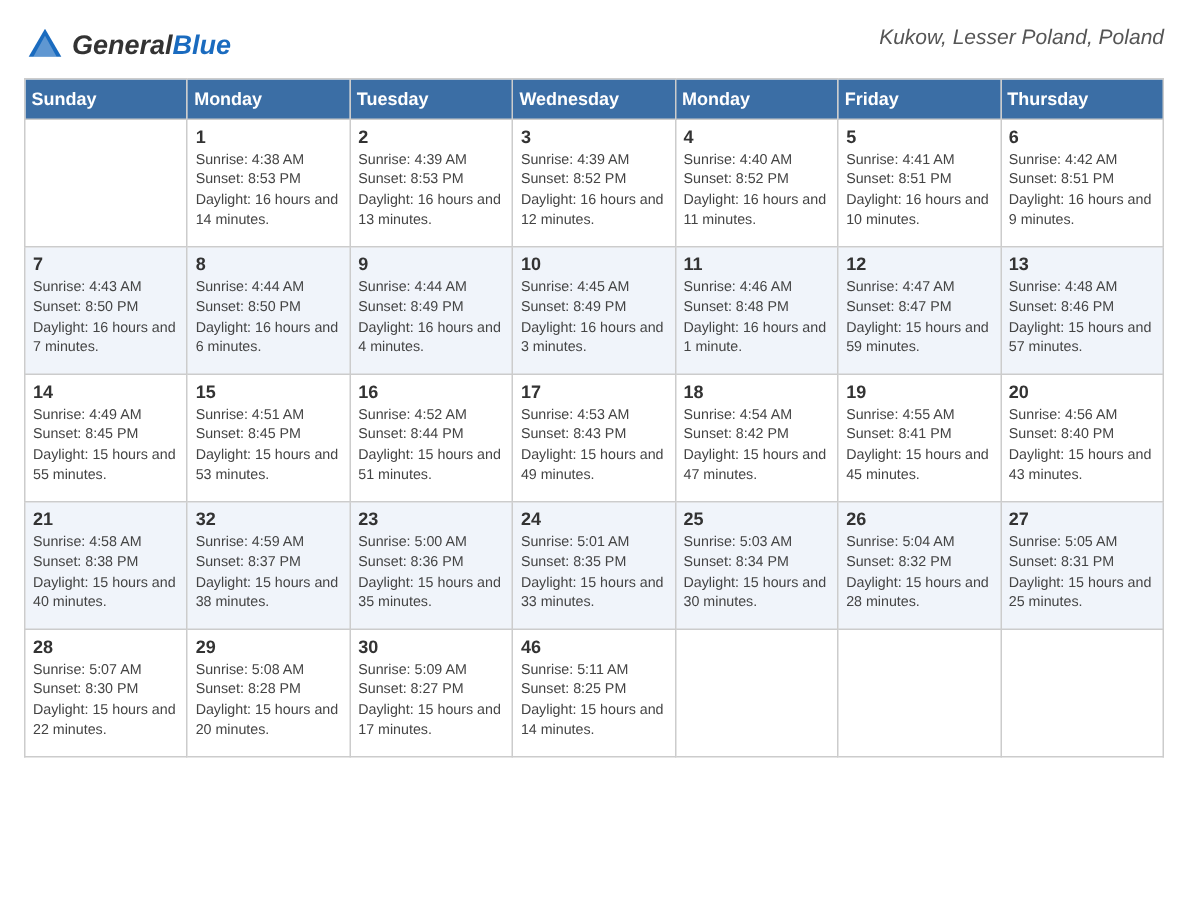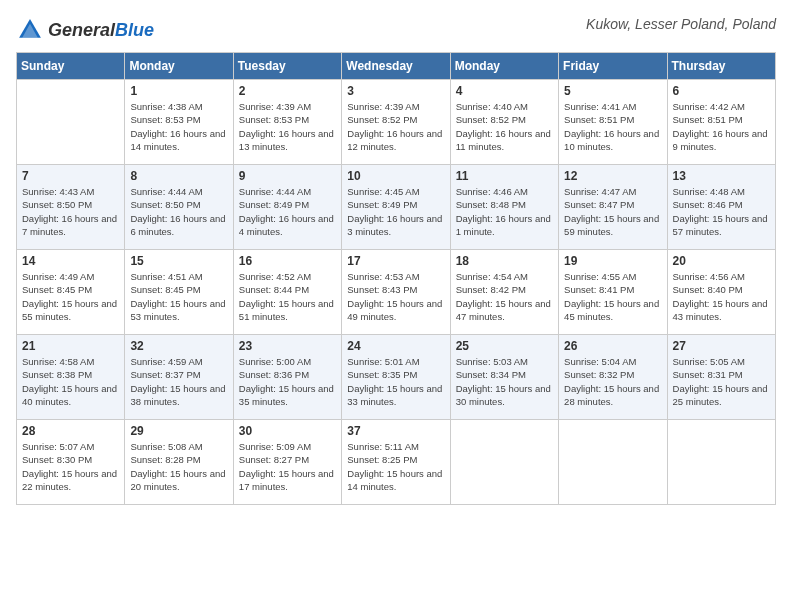--- a/index.html
+++ b/index.html
@@ -226,21 +226,21 @@
         </td>
         <td>
           <span class="day-number">29</span>
           <div class="cell-info">Sunrise: 5:08 AM<br>Sunset: 8:28 PM<br>Daylight: 15 hours and 20 minutes.</div>
         </td>
         <td>
           <span class="day-number">30</span>
           <div class="cell-info">Sunrise: 5:09 AM<br>Sunset: 8:27 PM<br>Daylight: 15 hours and 17 minutes.</div>
         </td>
         <td>
-          <span class="day-number">37</span>
+          <span class="day-number">46</span>
           <div class="cell-info">Sunrise: 5:11 AM<br>Sunset: 8:25 PM<br>Daylight: 15 hours and 14 minutes.</div>
         </td>
         <td class="empty"></td>
         <td class="empty"></td>
         <td class="empty"></td>
       </tr>
     </tbody>
 </table>
 
 </body></html>

